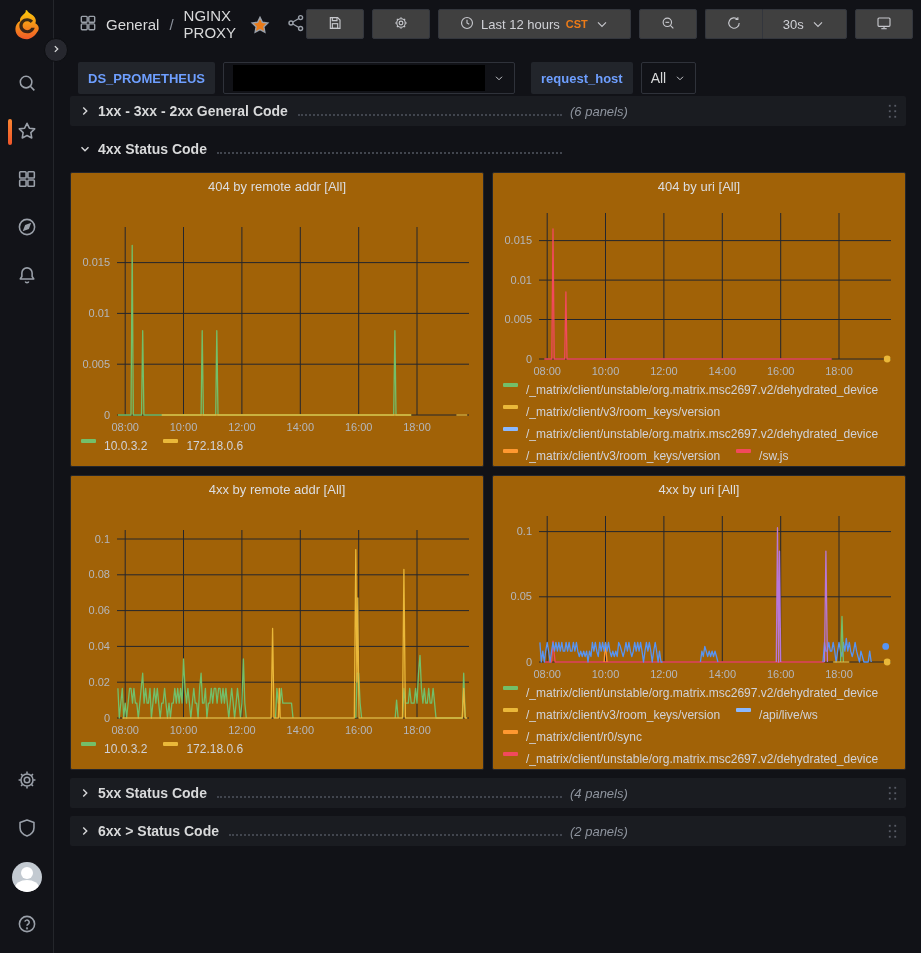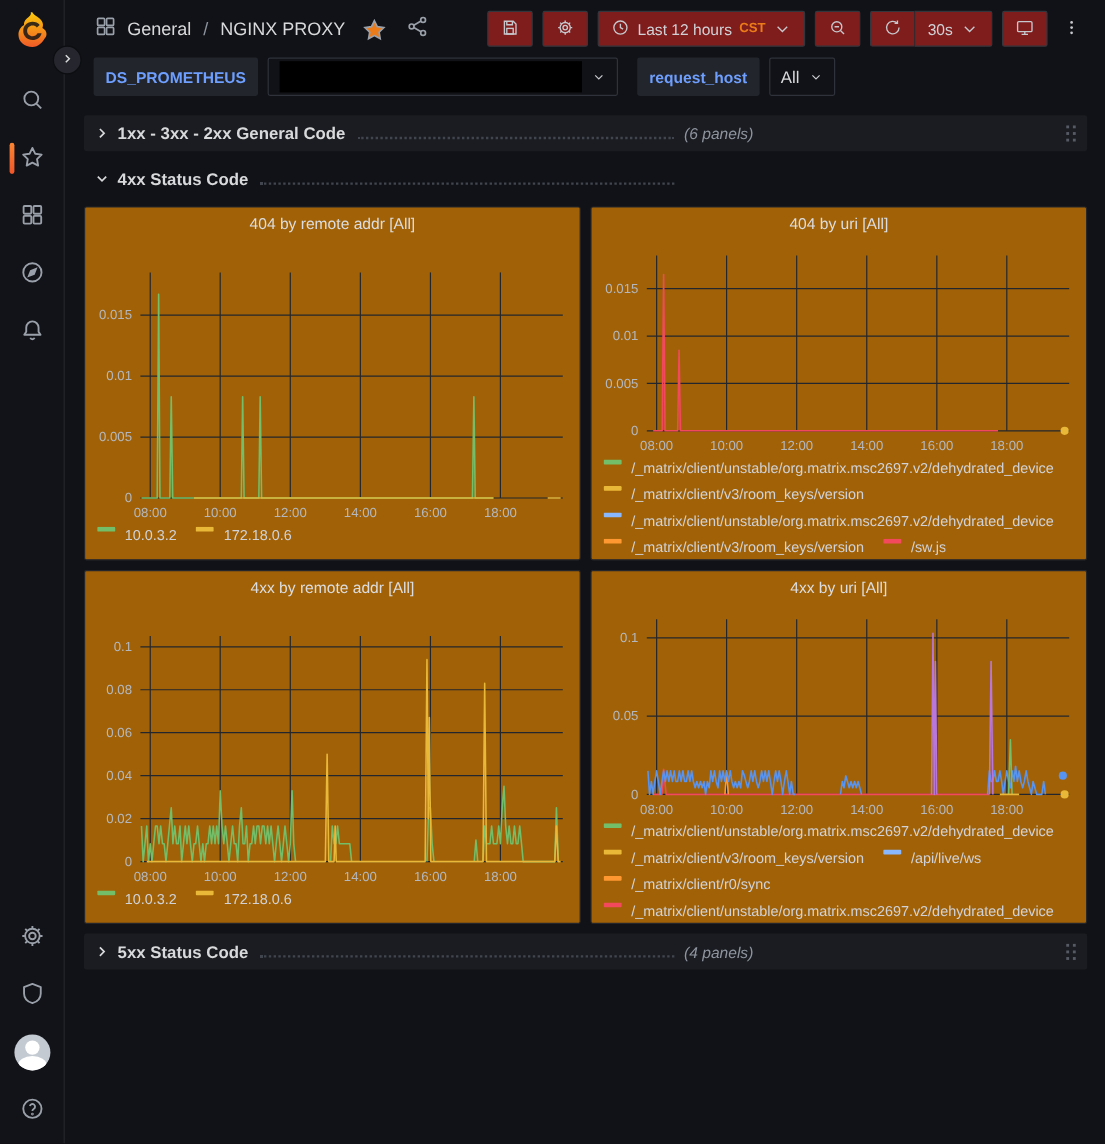--- a/index.html
+++ b/index.html
@@ -28,32 +28,32 @@
   
   .main{flex:1;display:flex;flex-direction:column;min-width:0}
 
   .page-header{height:48px;flex:none;display:flex;align-items:center;padding:0 16px 0 24px}
   .breadcrumb{display:flex;align-items:center;gap:8px;font-size:15px;color:#d8d9da}
   .breadcrumb svg{width:20px;height:20px;stroke:#9aa0a9;fill:none;stroke-width:1.7}
   .crumb-sep{color:#8e949e;margin:0 2px}
   .fav-star{width:18px;height:18px;margin-left:6px}
   .share-ic{margin-left:10px;cursor:pointer}
   .toolbar{margin-left:auto;display:flex;align-items:center;gap:8px}
-  .tb-btn{height:30px;min-width:34px;padding:0 10px;background:#7f1d1d;border:1px solid #33363d;
+  .tb-btn{height:30px;min-width:34px;padding:0 20px;background:#404040;border:1px solid #33363d;
     border-radius:2px;display:flex;align-items:center;justify-content:center;gap:6px;cursor:pointer;
     color:#d0d1d6;font-size:13px;white-space:nowrap}
   .tb-btn svg{width:16px;height:16px;stroke:#c7c8cd;fill:none;stroke-width:1.7}
   .tb-btn.flat{background:transparent;border-color:transparent;min-width:24px;padding:0 3px}
   .tz{color:#eb7b18;font-weight:700;font-size:11px}
   .btn-group{display:flex}
   .btn-group .tb-btn:first-child{border-radius:2px 0 0 2px;border-right:none}
   .btn-group .tb-btn:last-child{border-radius:0 2px 2px 0}
   .caret{width:12px;height:12px;stroke:#c7c8cd;fill:none;stroke-width:2}
 
-  .submenu{height:46px;flex:none;display:flex;align-items:flex-start;gap:8px;padding:0 16px 0 24px}
+  .submenu{height:46px;flex:none;display:flex;align-items:flex-end;gap:8px;padding:0 16px 0 24px}
   .var-label{height:32px;display:flex;align-items:center;padding:0 10px;background:#22252b;
     border-radius:2px;color:#6e9fff;font-weight:700;font-size:13px}
   .var-select{height:32px;display:flex;align-items:center;gap:8px;padding:0 9px;
     border:1px solid #2f323a;border-radius:2px;background:#111217;cursor:pointer}
   .black-box{width:252px;height:26px;background:#000}
   .var-group{display:flex;gap:8px;margin-left:8px}
   .var-value{color:#d8d9da;font-size:14px}
 
   
   .dashboard{flex:1;padding:2px 15px 0 16px;overflow:hidden}
@@ -541,16 +541,27 @@
           <svg class="row-chev" viewBox="0 0 24 24">
               <path d="M9 6l6 6-6 6"></path>
             </svg>
           <span class="row-title">5xx Status Code</span>
           <span class="dots"></span>
         </div>
         <span class="row-count">(4 panels)</span>
         <span class="drag-handle"></span>
       </div>
 
+      <div class="row-header">
+        <div class="row-left">
+          <svg class="row-chev" viewBox="0 0 24 24">
+              <path d="M9 6l6 6-6 6"></path>
+            </svg>
+          <span class="row-title">6xx &gt; Status Code</span>
+          <span class="dots"></span>
+        </div>
+        <span class="row-count">(2 panels)</span>
+        <span class="drag-handle"></span>
+      </div>
 
     </div>
   </div>
 </div>
 
 </body></html>

